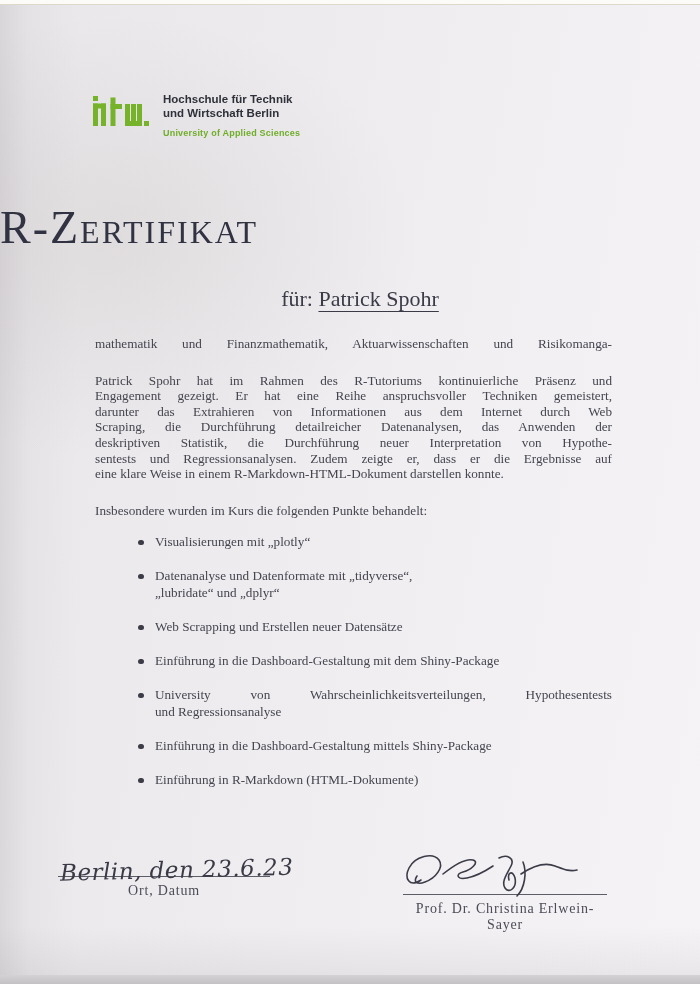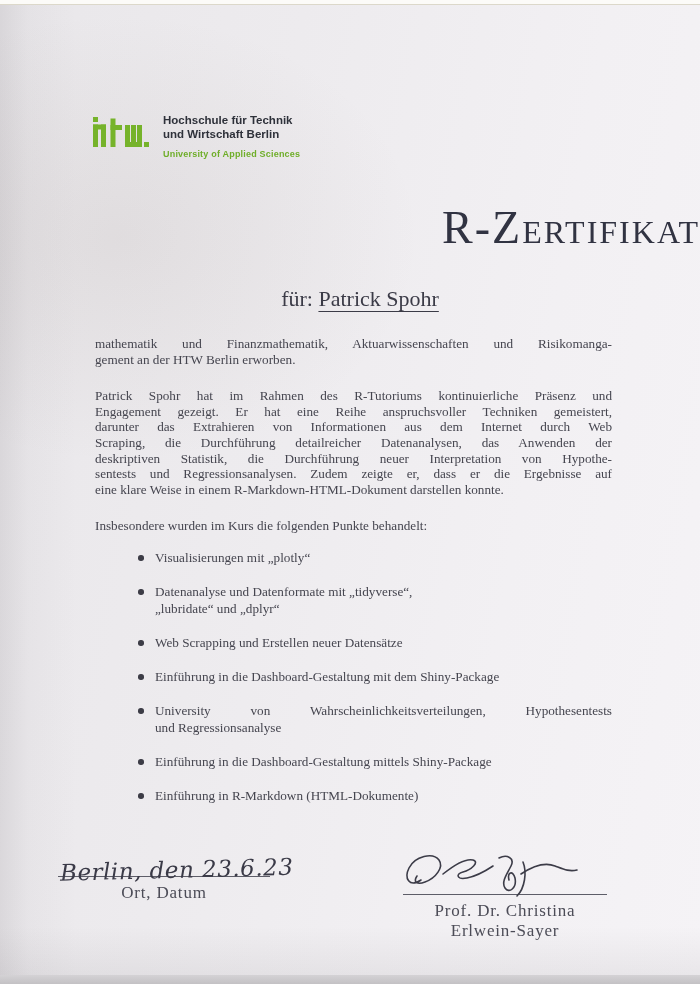--- a/index.html
+++ b/index.html
@@ -15,29 +15,29 @@
   .paper {
     position:absolute; top:4px; left:0; right:0; bottom:9px;
     border-top:1px solid #dcd8ca;
     background:
       linear-gradient(to top, rgba(90,85,90,0.08), rgba(90,85,90,0) 5%),
       radial-gradient(ellipse 430px 320px at 17% 24%, rgba(125,110,102,0.10), rgba(125,110,102,0) 70%),
       linear-gradient(to right, rgba(70,62,70,0.10) 0%, rgba(70,62,70,0.03) 4%, rgba(0,0,0,0) 11%),
       linear-gradient(100deg, #e9e7ea 0%, #edebee 35%, #f2f0f3 70%, #f5f3f6 100%);
   }
   
-  .logo { position:absolute; left:93px; top:109px; display:flex; gap:14px; align-items:flex-start; }
+  .logo { position:absolute; left:93px; top:88px; display:flex; gap:14px; align-items:flex-start; }
   .logo-glyph { display:block; margin-top:3px; }
   .logo-text { font-family:"Liberation Sans","DejaVu Sans",sans-serif; }
   .logo-name { font-weight:bold; font-size:11.5px; line-height:13.5px; color:#2e313a; }
   .logo-sub  { font-weight:bold; font-size:9px; color:#6fae29; margin-top:8px; letter-spacing:0.2px; }
   
   .title {
     position:absolute; top:196px; left:0; width:100%; margin:0;
-    text-align:right; font-weight:400; font-variant:small-caps;
+    text-align:left; font-weight:400; font-variant:small-caps;
     font-size:46px; letter-spacing:2px; color:#313342;
   }
   .recipient {
     position:absolute; top:281px; left:10px; width:100%;
     text-align:center; font-size:22px; color:#3b3b47;
   }
   .recipient .name {
     text-decoration:underline; text-underline-offset:5px; text-decoration-thickness:1.2px;
   }
   
@@ -59,21 +59,21 @@
   .sig-left  { position:absolute; left:58px;  top:852px; width:212px; }
   .sig-right { position:absolute; left:403px; top:843px; width:204px; }
   .handwriting {
     font-family:"DejaVu Serif",serif; font-style:italic;
     font-size:23px; letter-spacing:0.5px; color:#3a3a47;
     transform:rotate(-1.5deg); white-space:nowrap; margin:0 0 -7px 2px;
   }
   .scribble { display:block; margin:0 0 -6px 0; }
   .sig-line  { border-bottom:1.2px solid #5d5d68; }
   .sig-label {
-    text-align:center; font-size:17px; color:#4c4c57;
+    text-align:center; font-size:14px; color:#4c4c57;
     letter-spacing:0.8px; margin-top:6px;
   }
 </style>
 </head>
 <body>
 
 <div class="photo">
   <div class="paper">
 
     <div class="logo">
@@ -107,21 +107,20 @@
 
     <div class="recipient">
       <span>für:</span>
       <span class="name">Patrick Spohr</span>
     </div>
 
     <div class="body">
 
       <p class="para">
         <span class="tl just">mathematik und Finanzmathematik, Aktuarwissenschaften und Risikomanga-</span>
-        <span class="tl">gement an der HTW Berlin erworben.</span>
       </p>
 
       <p class="para">
         <span class="tl just">Patrick Spohr hat im Rahmen des R-Tutoriums kontinuierliche Präsenz und</span>
         <span class="tl just">Engagement gezeigt. Er hat eine Reihe anspruchsvoller Techniken gemeistert,</span>
         <span class="tl just">darunter das Extrahieren von Informationen aus dem Internet durch Web</span>
         <span class="tl just">Scraping, die Durchführung detailreicher Datenanalysen, das Anwenden der</span>
         <span class="tl just">deskriptiven Statistik, die Durchführung neuer Interpretation von Hypothe-</span>
         <span class="tl just">sentests und Regressionsanalysen. Zudem zeigte er, dass er die Ergebnisse auf</span>
         <span class="tl">eine klare Weise in einem R-Markdown-HTML-Dokument darstellen konnte.</span>

